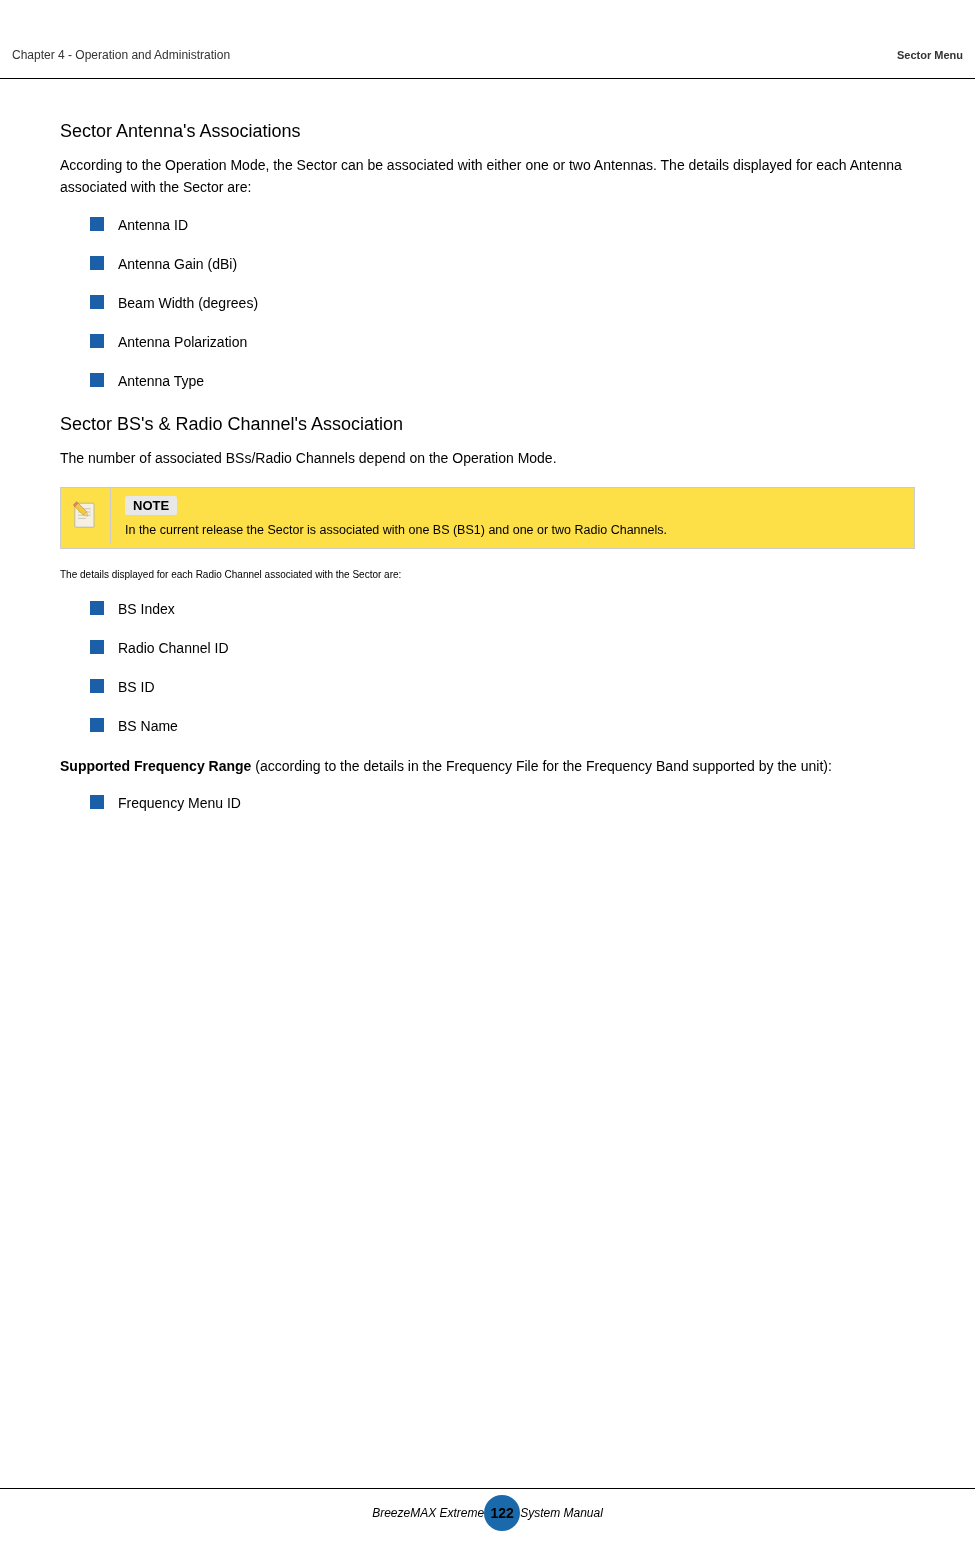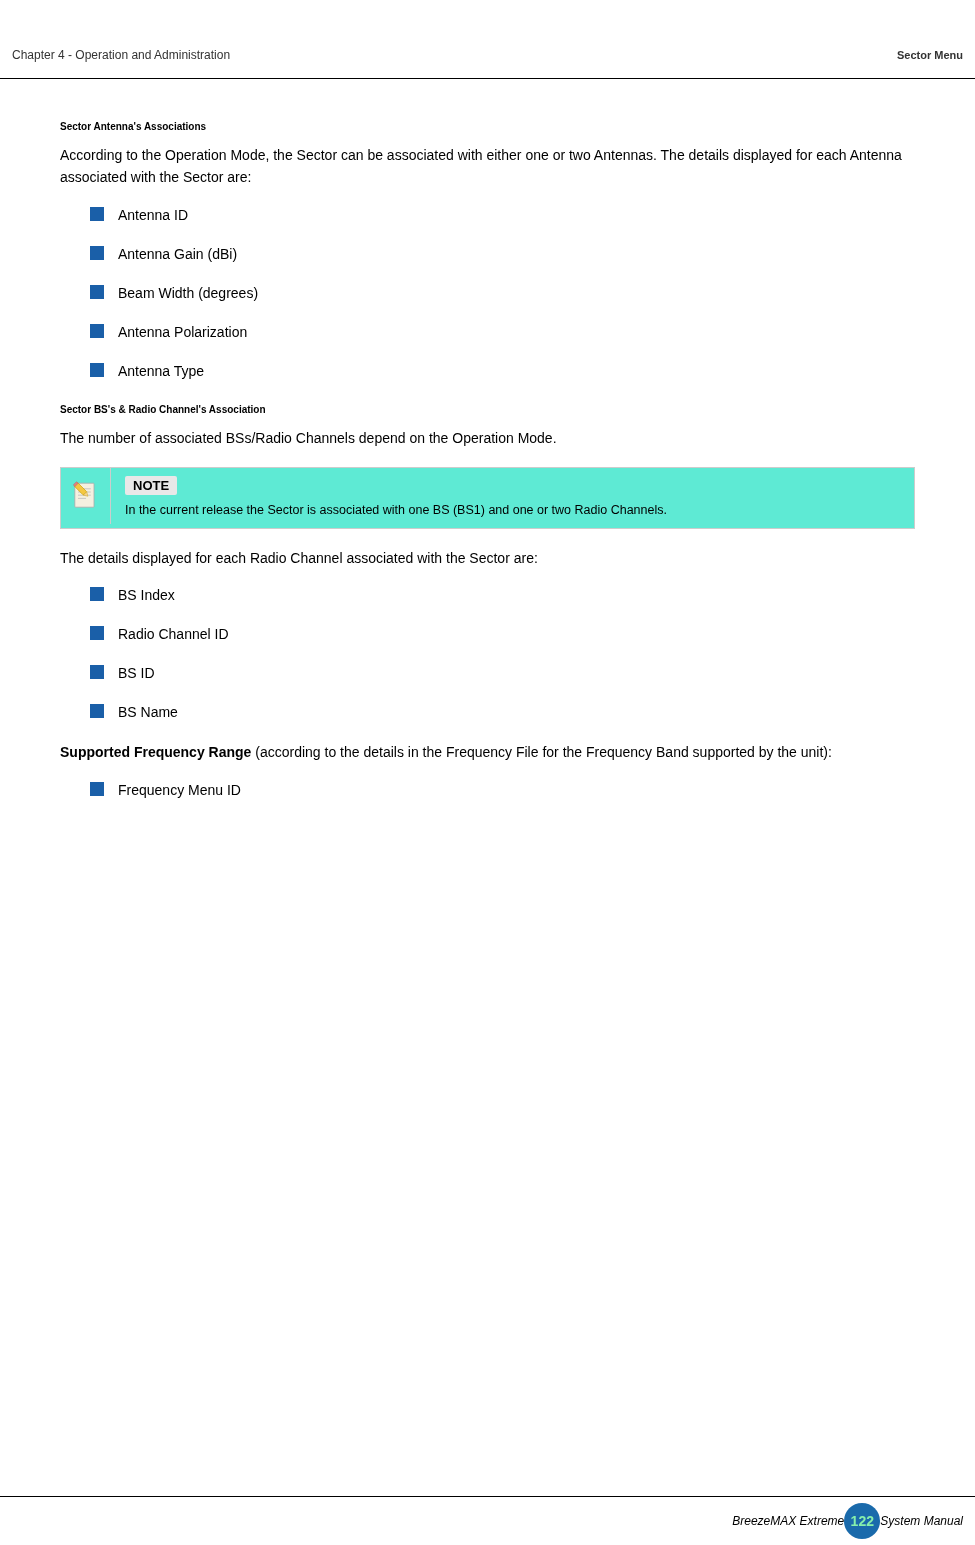--- a/index.html
+++ b/index.html
@@ -23,35 +23,35 @@
       font-size: 12px;
       color: #333;
       margin-top: 32px;
     }
     .header-left { font-size: 12px; }
     .header-right { font-size: 11px; font-weight: bold; }
 
     
     .footer {
       display: flex;
-      justify-content: flex-end;
+      justify-content: center;
       align-items: center;
       border-top: 1px solid #000;
       padding: 6px 12px;
       position: absolute;
-      bottom: 0;
+      bottom: 8px;
       left: 0;
       right: 0;
       font-size: 12px;
     }
     .footer-left { font-size: 12px; font-style: italic; }
     .footer-right { font-size: 12px; font-style: italic; }
     .footer-center {
       background: #1a6aab;
-      color: #86efac;
+      color: #000000;
       border-radius: 50%;
       width: 36px;
       height: 36px;
       display: flex;
       align-items: center;
       justify-content: center;
       font-size: 14px;
       font-weight: bold;
       font-style: normal;
     }
@@ -76,40 +76,40 @@
       margin-right: 14px;
       margin-top: 2px;
     }
     .bullet-text {
       font-size: 14px;
       line-height: 1.5;
     }
 
     
     .section-heading {
-      font-weight: bold;
-      font-size: 10px;
+      font-weight: normal;
+      font-size: 18px;
       margin-top: 22px;
       margin-bottom: 12px;
     }
 
     
     .body-para {
       font-size: 14px;
       line-height: 1.6;
       margin-bottom: 16px;
     }
 
     
     .note-container {
       display: flex;
       align-items: flex-start;
       border: 1px solid #ccc;
       margin: 18px 0;
-      background: #5eead4;
+      background: #fde047;
     }
     .note-icon-col {
       width: 50px;
       min-width: 50px;
       display: flex;
       align-items: center;
       justify-content: center;
       padding: 12px 8px;
       border-right: 1px solid #ccc;
     }
@@ -131,21 +131,21 @@
       border-radius: 2px;
     }
     .note-text {
       font-size: 12.5px;
       line-height: 1.5;
       color: #000;
     }
 
     
     .indented-para {
-      font-size: 14px;
+      font-size: 10px;
       line-height: 1.6;
       margin-bottom: 16px;
       padding-left: 0;
     }
 
     
     .supported-para {
       font-size: 14px;
       line-height: 1.6;
       margin-bottom: 16px;

